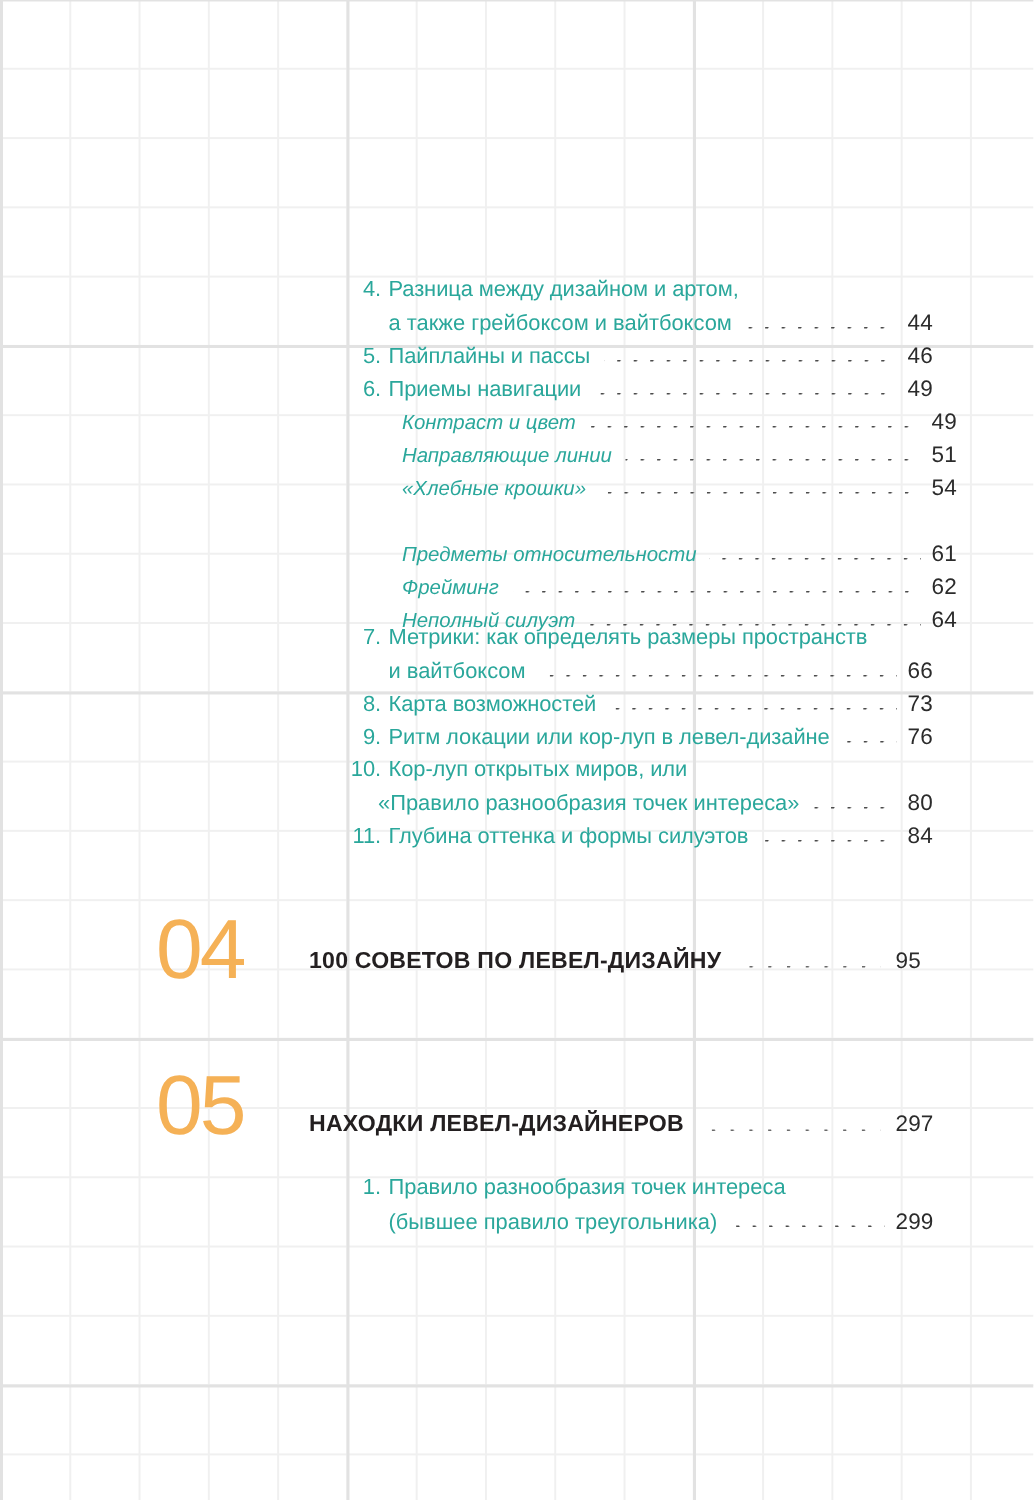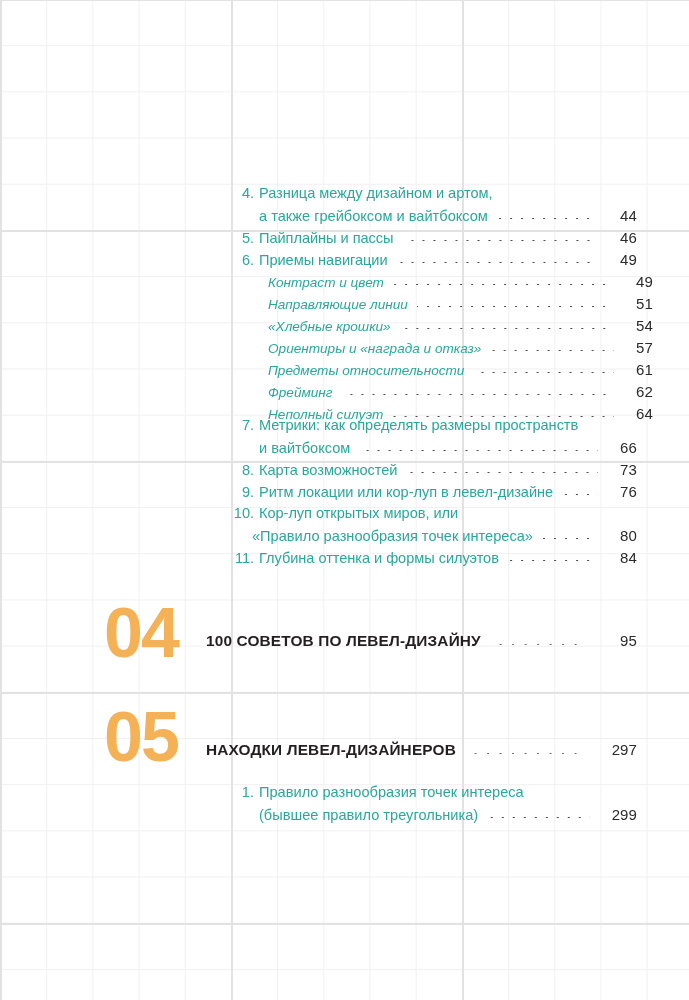--- a/index.html
+++ b/index.html
@@ -75,21 +75,20 @@
     background-image: radial-gradient(circle at 1.1px 50%, #4b4b4b 1.1px, transparent 1.3px);
     background-size: 11px 3px;
     background-repeat: repeat-x;
     background-position: right center;
     top: 3px;
   }
 
   .page {
     flex: none;
     width: 32px;
-    text-align: right;
     color: #2b2b2b;
     font-size: 15px;
     font-weight: 400;
     letter-spacing: .1px;
   }
 
   
   .lvl1 {
     left: 232px;
     right: 52px;
@@ -119,22 +118,22 @@
     font-size: 13.6px;
     font-style: italic;
     font-weight: 400;
   }
   .lvl2 .page { font-style: normal; }
 
   
   .chapter-num {
     position: absolute;
     color: #f5b156;
-    font-weight: 700;
-    font-size: 70px;
+    font-weight: 400;
+    font-size: 56px;
     line-height: 74px;
     letter-spacing: -2px;
     font-family: "Liberation Sans", "DejaVu Sans", sans-serif;
     text-align: right;
   }
 
   .chapter-row {
     position: absolute;
     left: 206px;
     width: 431px;
@@ -208,25 +207,20 @@
     <div class="row lvl2" style="top:295px">
       <span class="title">Направляющие линии</span>
       <span class="leader"></span>
       <span class="page">51</span>
     </div>
     <div class="row lvl2" style="top:317px">
       <span class="title">«Хлебные крошки»</span>
       <span class="leader"></span>
       <span class="page">54</span>
     </div>
-    <div class="row lvl2" style="top:339px">
-      <span class="title">Ориентиры и «награда и отказ»</span>
-      <span class="leader"></span>
-      <span class="page">57</span>
-    </div>
     <div class="row lvl2" style="top:361px">
       <span class="title">Предметы относительности</span>
       <span class="leader"></span>
       <span class="page">61</span>
     </div>
     <div class="row lvl2" style="top:383px">
       <span class="title">Фрейминг</span>
       <span class="leader"></span>
       <span class="page">62</span>
     </div>

